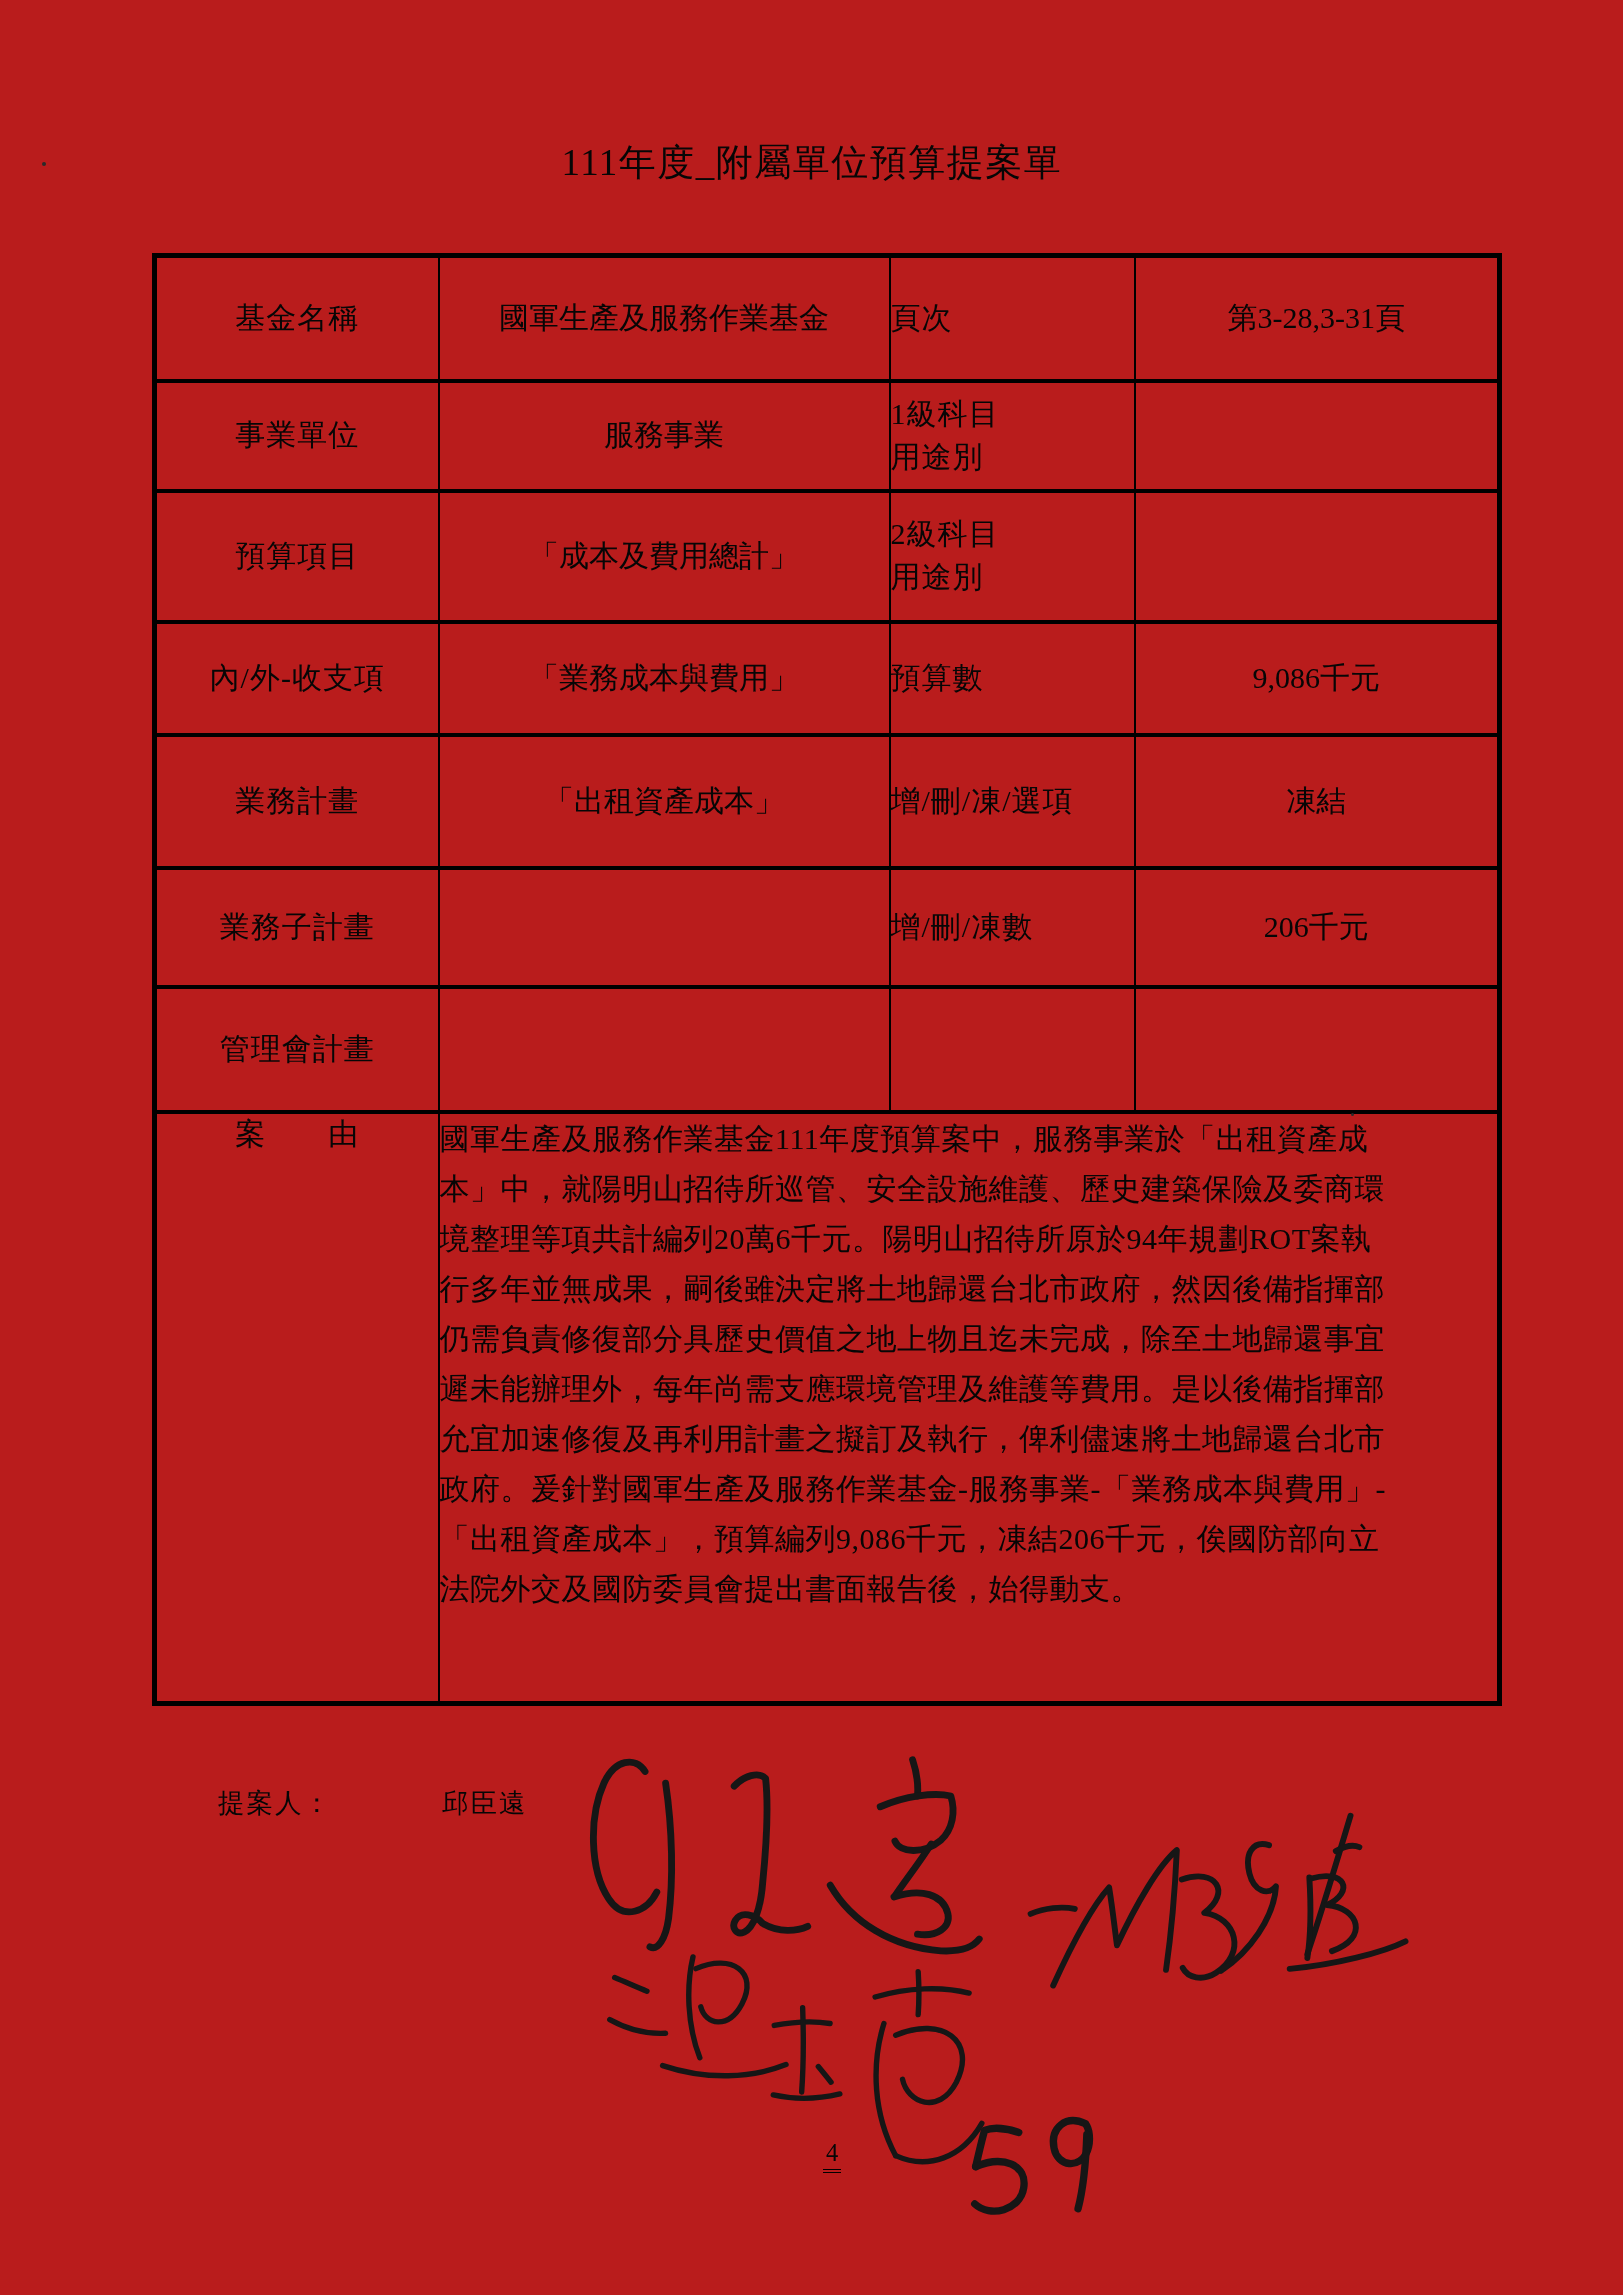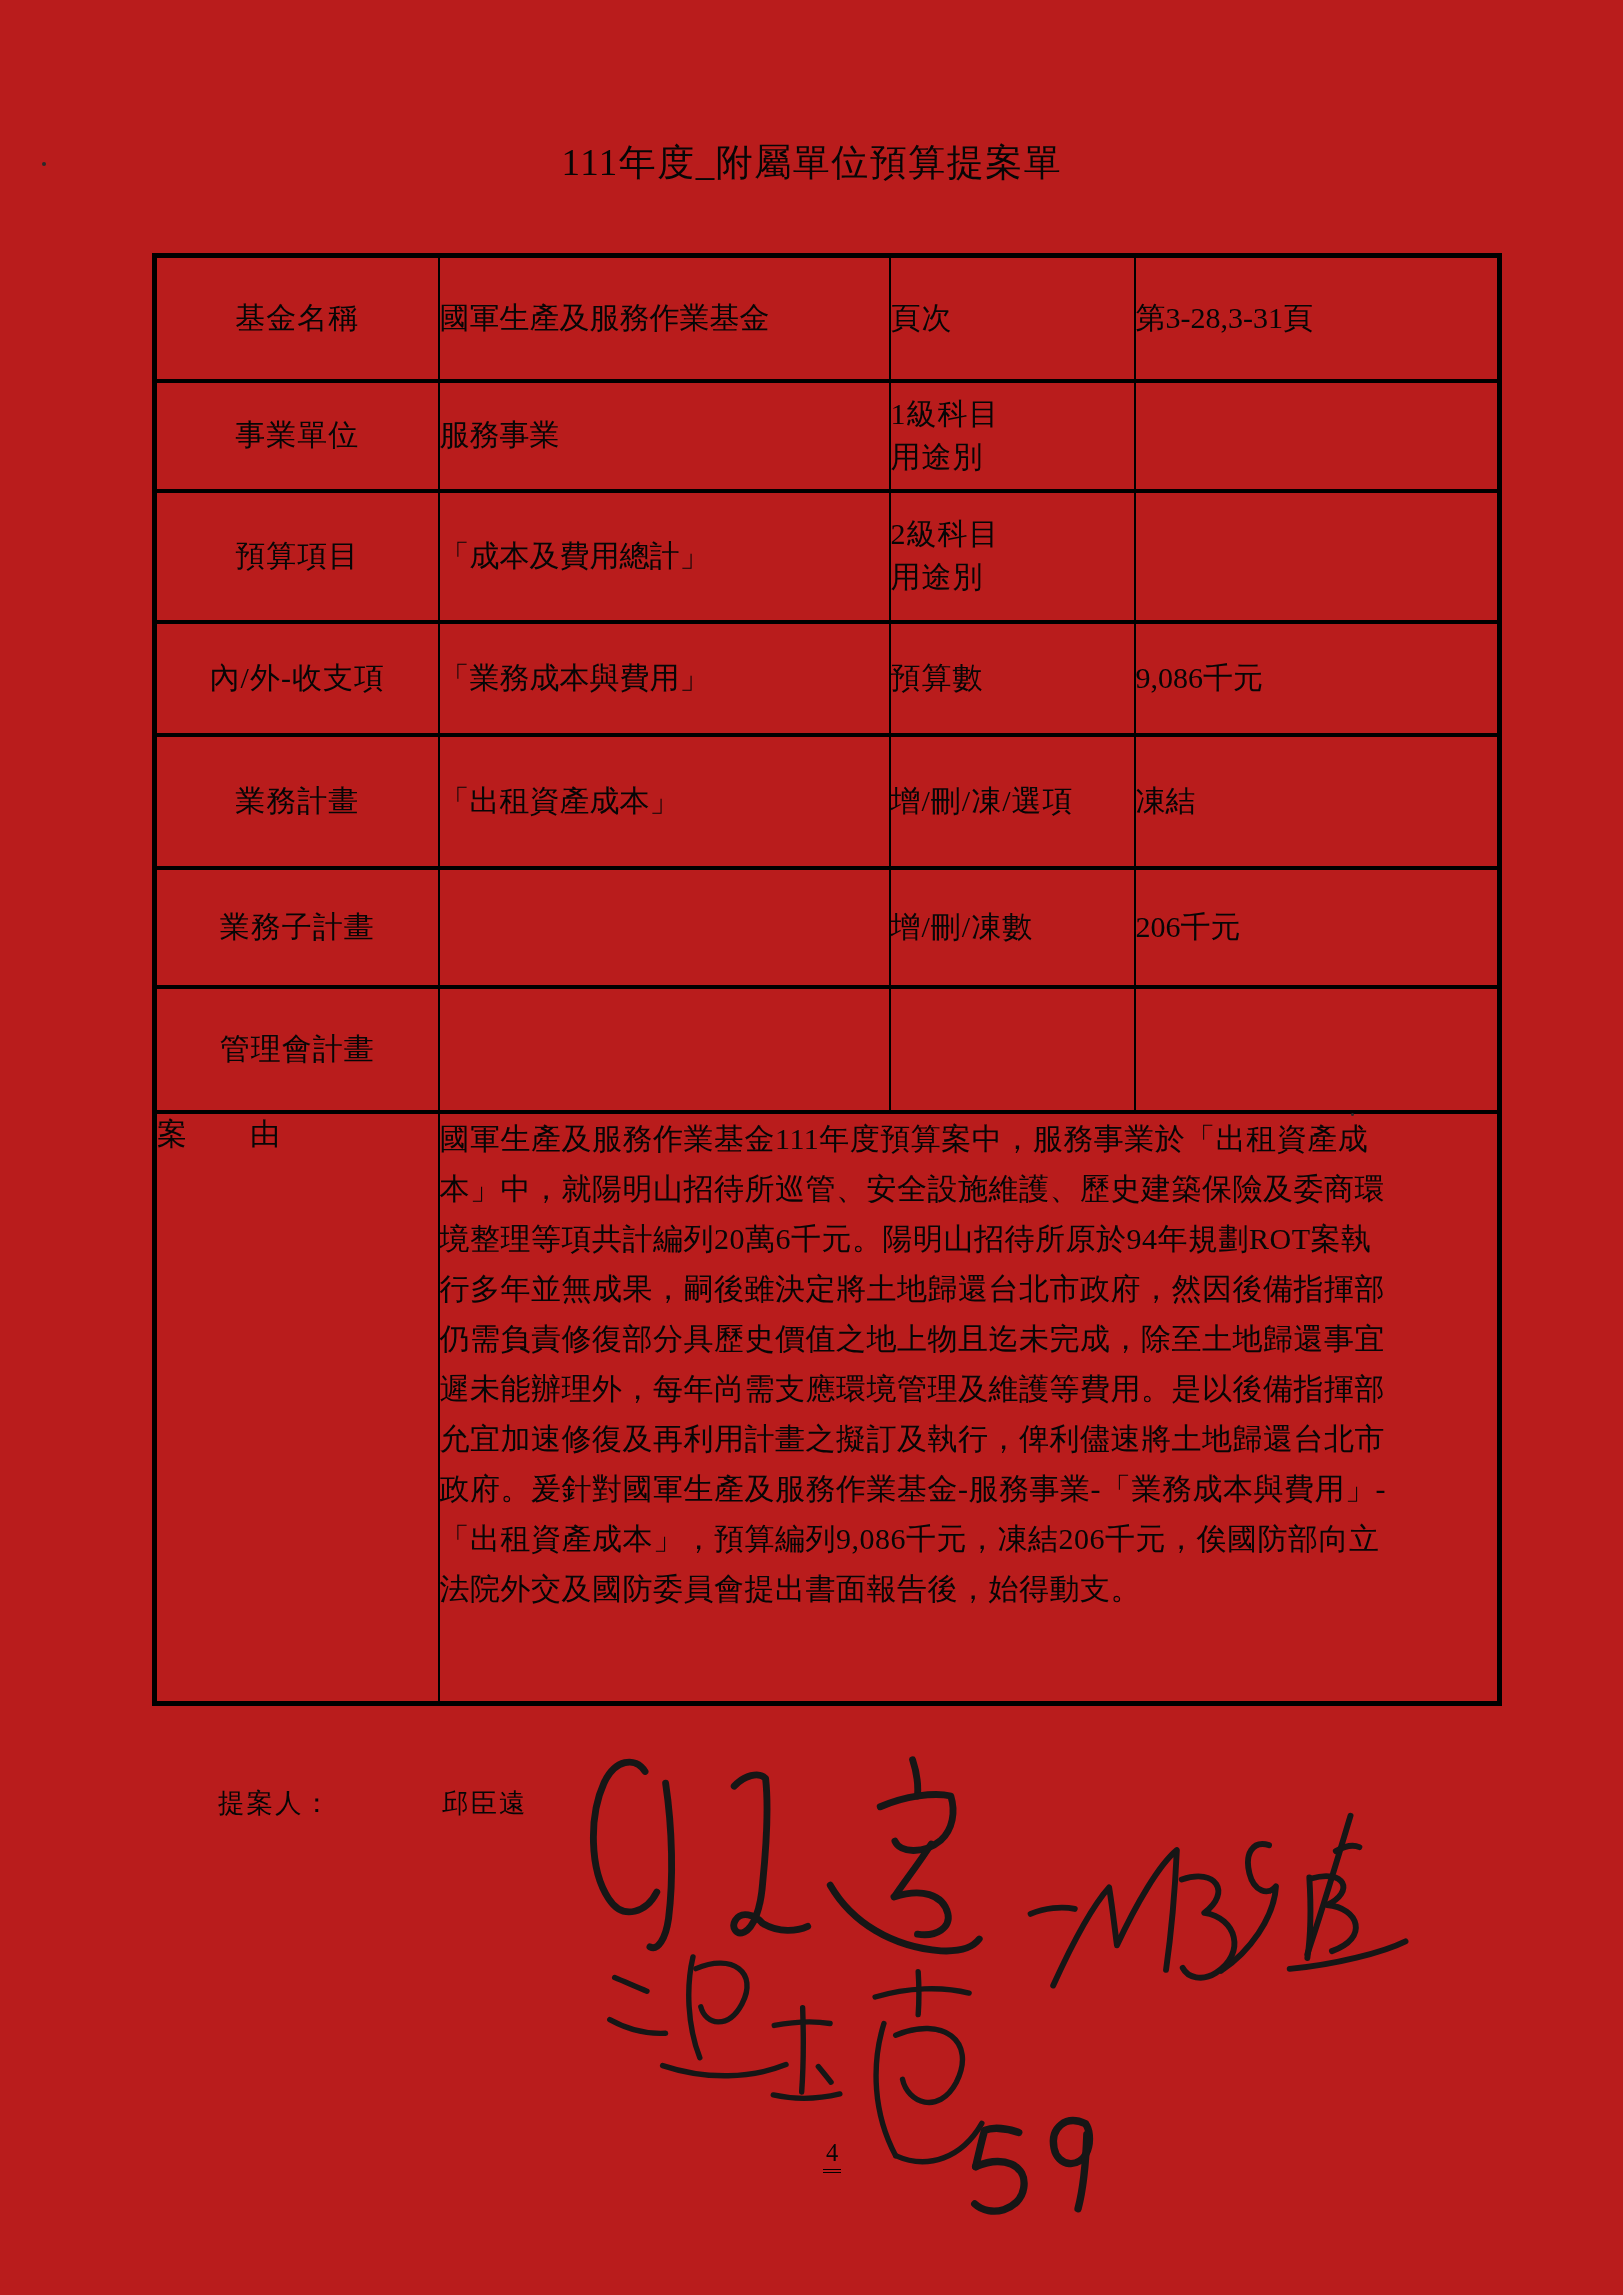--- a/index.html
+++ b/index.html
@@ -14,25 +14,25 @@
   table.doc{
     position:absolute;left:152px;top:253px;width:1346px;
     border-collapse:collapse;table-layout:fixed;border:5.9px solid #000;
   }
   table.doc td{
     border-left:2.5px solid #000;border-right:2.5px solid #000;
     border-top:4.4px solid #000;border-bottom:4.4px solid #000;
     font-size:30px;vertical-align:middle;padding:0;overflow:hidden;
   }
   td.lbl{text-align:center;letter-spacing:1px;}
-  td.val{text-align:left;padding-left:16.7px;}
+  td.val{text-align:center;padding-left:16.7px;}
   td.c3{text-align:left;white-space:pre-line;line-height:1.42;}
   td.c4{padding-left:6.9px;}
   tr.case-row td{vertical-align:top;}
-  td.case-lbl{padding-top:24.5px;text-align:left;}
+  td.case-lbl{padding-top:24.5px;text-align:center;}
   td.case-text{
     white-space:pre-line;line-height:50px;font-size:30px;
     padding:14.7px 8.8px 0 19.6px;letter-spacing:0.5px;
   }
   .footer-label{position:absolute;font-size:26.5px;letter-spacing:2px;}
   .proposer-label{left:181px;top:1785px;margin-left:37px;}
   .proposer-name{left:442px;top:1785px;}
   .sig{position:absolute;}
   .sig path{fill:none;stroke:#161616;stroke-linecap:round;stroke-linejoin:round;}
   .page-num{

